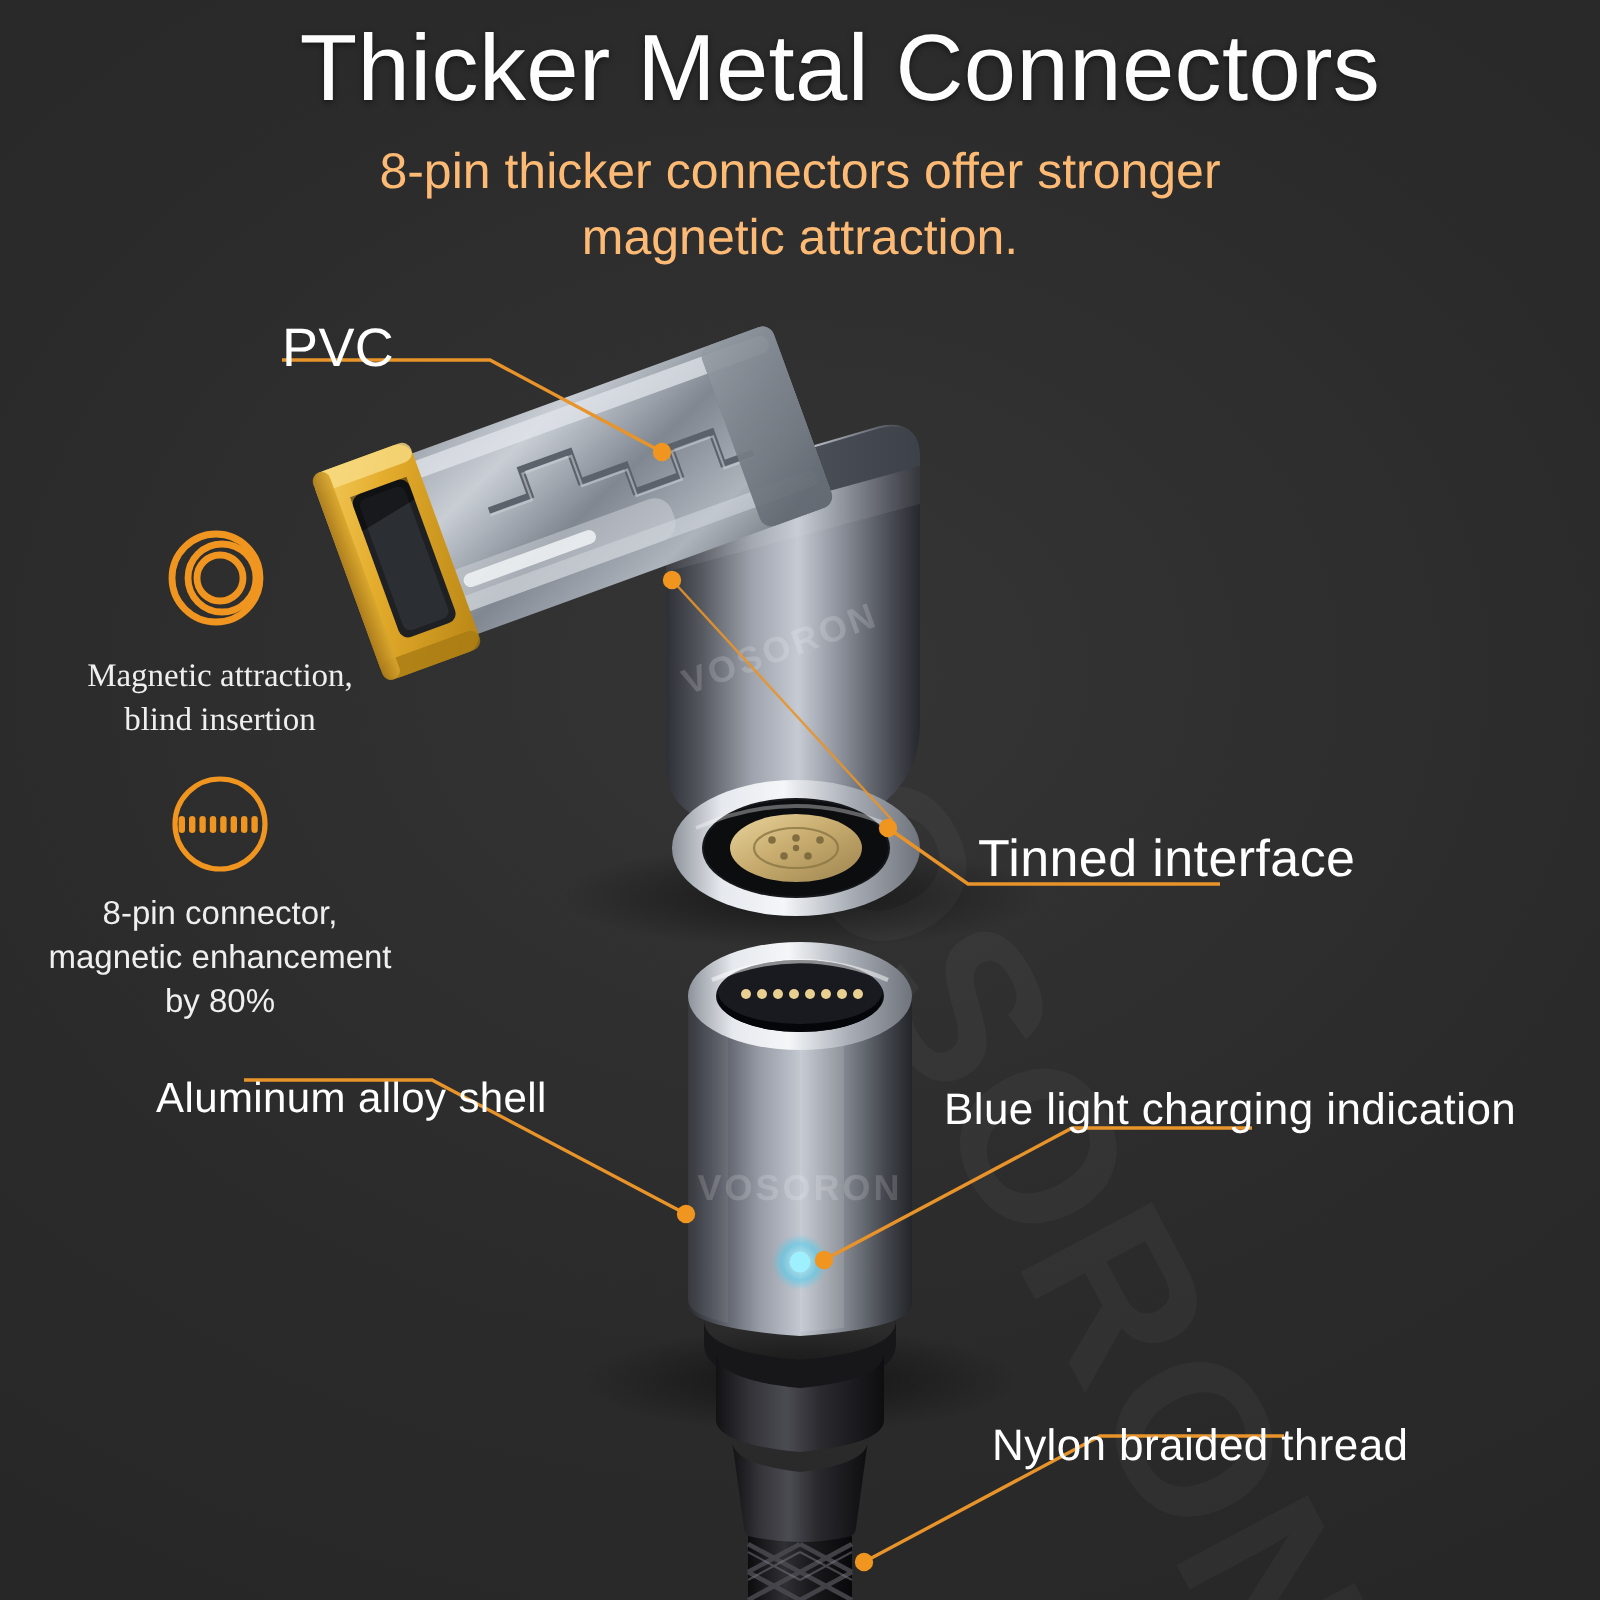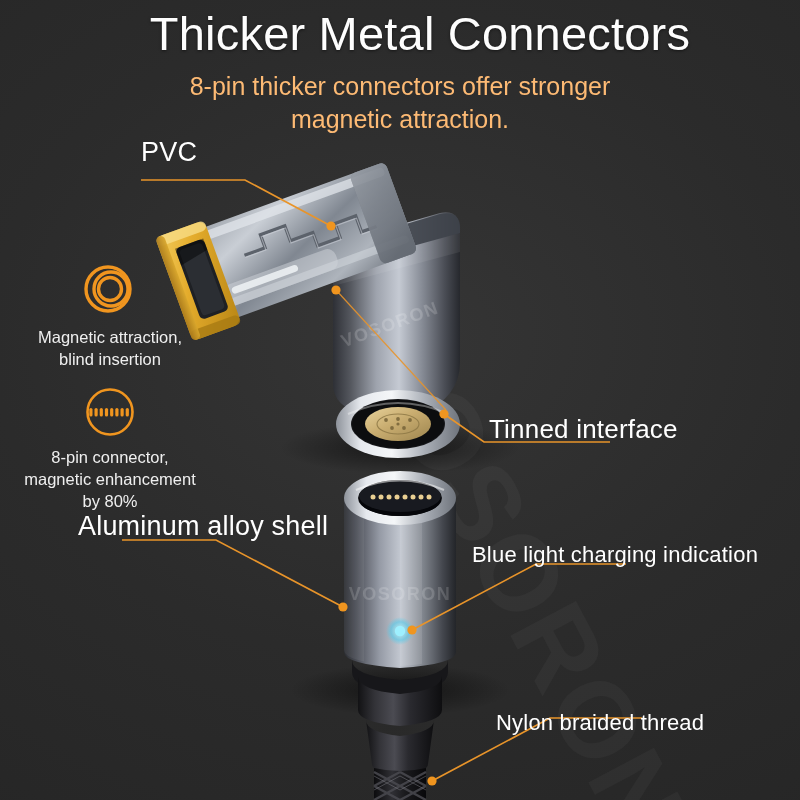--- a/index.html
+++ b/index.html
@@ -277,21 +277,21 @@
       <circle cx="336" cy="290" r="4.6"></circle>
     </g>
   </svg>
 
   <div class="title">Thicker Metal Connectors</div>
   <div class="subtitle">
     <div>8-pin thicker connectors offer stronger</div>
     <div>magnetic attraction.</div>
   </div>
 
-  <div class="feature" style="left:0; top:258px; width:220px;">
+  <div class="feature" style="left:0; top:258px; width:220px;font-family:Liberation Serif, serif;">
     <svg class="badge-ico" width="62" height="62" viewBox="0 0 62 62">
       <g fill="none" stroke="#f0951f" stroke-width="3.4">
         <circle cx="29" cy="31" r="22"></circle>
         <circle cx="32" cy="31" r="17"></circle>
         <circle cx="31" cy="31" r="11.5"></circle>
       </g>
     </svg>
     <div class="cap">Magnetic attraction,
 blind insertion</div>
   </div>
@@ -308,23 +308,23 @@
         <rect x="41.5" y="24" width="3.2" height="8.5" rx="1.6"></rect>
         <rect x="46.7" y="24" width="3.2" height="8.5" rx="1.6"></rect>
         <rect x="10.3" y="24" width="3.2" height="8.5" rx="1.6"></rect>
       </g>
     </svg>
     <div class="cap">8-pin connector,
 magnetic  enhancement
 by  80%</div>
   </div>
 
-  <div class="callout" style="left:141px; top:137px; font-size:27px;">PVC</div>
+  <div class="callout" style="left:141px; top:159px; font-size:27px;">PVC</div>
 
   <div class="callout" style="left:489px; top:414px; font-size:26px;text-align:right;">Tinned interface</div>
 
-  <div class="callout" style="left:78px; top:511px; font-size:27px;">Aluminum alloy shell</div>
+  <div class="callout" style="left:78px; top:538px; font-size:21px;">Aluminum alloy shell</div>
 
   <div class="callout" style="left:472px; top:502px; font-size:22px;margin-top:40px;">Blue light charging indication</div>
 
   <div class="callout" style="left:496px; top:689px; font-size:22px;margin-top:21px;">Nylon braided thread</div>
 
 </div>
 
 </body></html>

